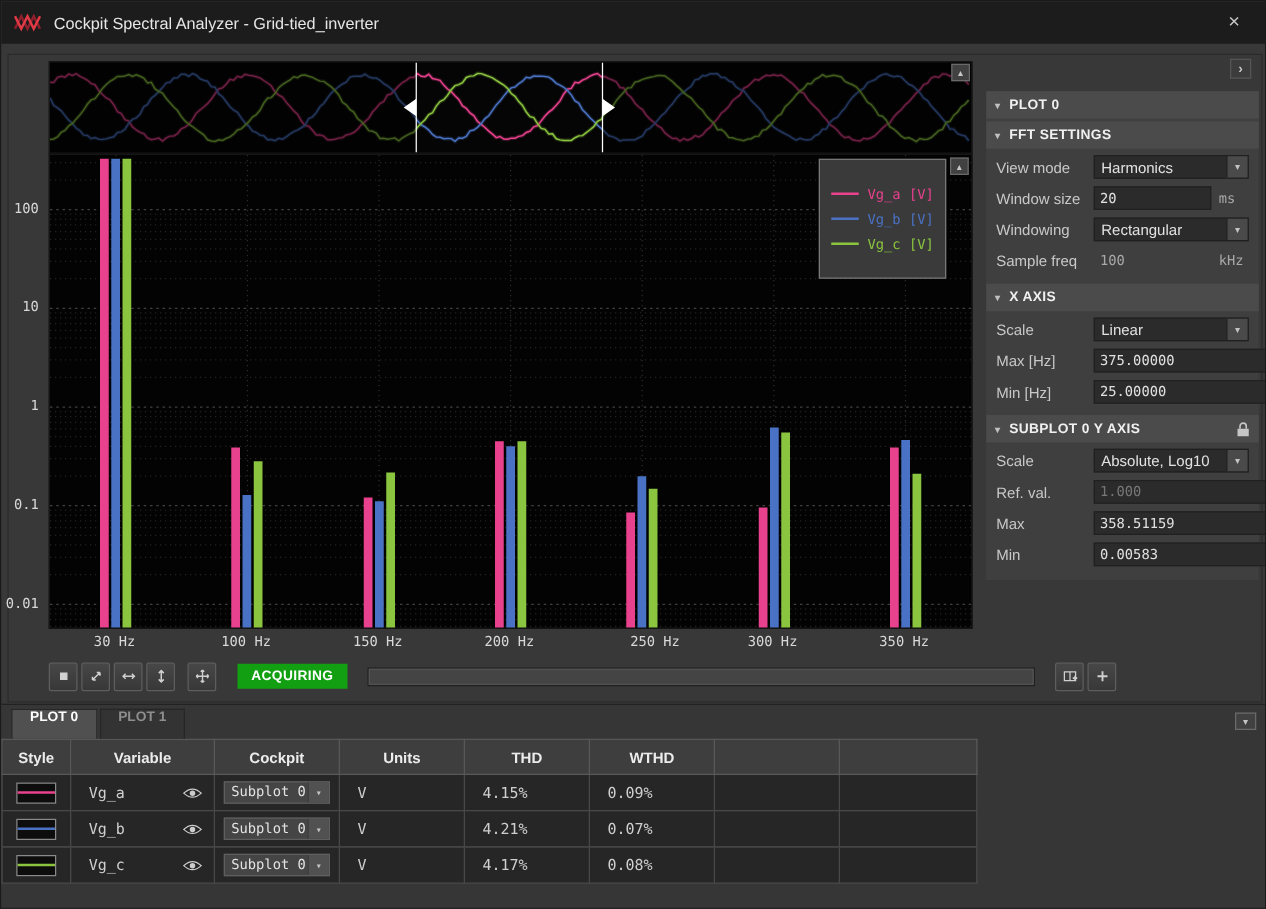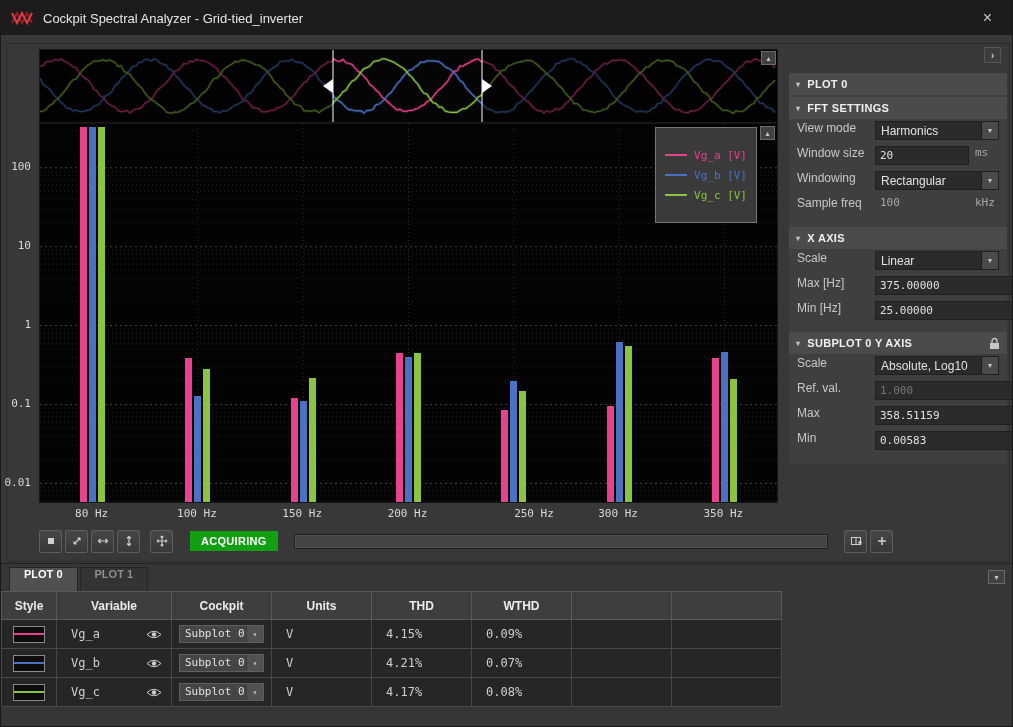--- a/index.html
+++ b/index.html
@@ -46,21 +46,21 @@
   #hscroll{flex:1;height:13px;margin:0 13px;background:#2c2c2c;border:1px solid #1f1f1f;}
   #hthumb{height:100%;width:100%;background:#444;box-sizing:border-box;border:1px solid #525252;}
 
   
   #panel-collapse{right:11px;top:46px;width:17px;height:16px;font-size:11px;line-height:14px;font-weight:bold;background:#3c3c3c;border-color:#555;}
   #sidebar{position:absolute;left:788px;top:72px;width:218px;background:#3f3f3f;padding-bottom:8px;box-sizing:border-box;}
   .sec-hdr{height:22px;background:#4b4b4b;display:flex;align-items:center;padding:0 7px;margin-bottom:2px;
            font:bold 11px "Liberation Sans",sans-serif;color:#f0f0f0;letter-spacing:.3px;}
   .sec-hdr .chev{font-size:8px;color:#c0c0c0;margin-right:7px;}
   .sec-gap{height:6px;}
-  .prow{display:flex;height:25px;padding:0 8px;}
+  .prow{display:flex;align-items:center;height:25px;padding:0 8px;}
   .plbl{flex:0 0 78px;font-size:12px;color:#c8c8c8;}
   .dd{display:flex;flex:1;height:19px;border:1px solid #202020;background:#2b2b2b;box-sizing:border-box;}
   .ddtxt{flex:1;padding:2px 5px;font-size:12px;color:#e2e2e2;white-space:nowrap;overflow:hidden;}
   .ddarrow{width:16px;background:#4a4a4a;border-left:1px solid #1c1c1c;color:#c4c4c4;font-size:8px;
            display:flex;align-items:center;justify-content:center;}
   .tfield{background:#2b2b2b;border:1px solid #202020;color:#e0e0e0;font:11px "DejaVu Sans Mono",monospace;
           height:17px;padding:0 4px;flex:1;min-width:0;}
   .unit{flex:0 0 24px;padding-left:6px;font:11px "DejaVu Sans Mono",monospace;color:#a8a8a8;}
   .rotext{flex:1;padding-left:5px;font:11px "DejaVu Sans Mono",monospace;color:#a8a8a8;}
   .spinfield{display:flex;flex:1;border:1px solid #202020;background:#2b2b2b;height:19px;box-sizing:border-box;}
@@ -217,25 +217,25 @@
     <div class="mini-btn" id="legend-collapse">▴</div>
   </div>
   <div id="ylabels">
       <div class="ylabel" style="top: 36.7689px;">100</div>
       <div class="ylabel" style="top: 115.703px;">10</div>
       <div class="ylabel" style="top: 194.636px;">1</div>
       <div class="ylabel" style="top: 273.57px;">0.1</div>
       <div class="ylabel" style="top: 352.503px;">0.01</div>
     </div>
   <div id="xlabels">
-      <div class="xlabel" style="left: 17.6429px;">80 Hz</div>
+      <div class="xlabel" style="left: 17.6429px;">30 Hz</div>
       <div class="xlabel" style="left: 122.929px;">100 Hz</div>
       <div class="xlabel" style="left: 228.214px;">150 Hz</div>
       <div class="xlabel" style="left: 333.5px;">200 Hz</div>
-      <div class="xlabel" style="left: 460px;">250 Hz</div>
+      <div class="xlabel" style="left: 450px;">250 Hz</div>
       <div class="xlabel" style="left: 544.071px;">300 Hz</div>
       <div class="xlabel" style="left: 649.357px;">350 Hz</div>
     </div>
 
   <div id="toolbar">
     <div class="tb">
       <svg width="12" height="12">
           <rect x="3" y="3" width="6" height="6" fill="#d0d0d0"></rect>
         </svg>
     </div>

